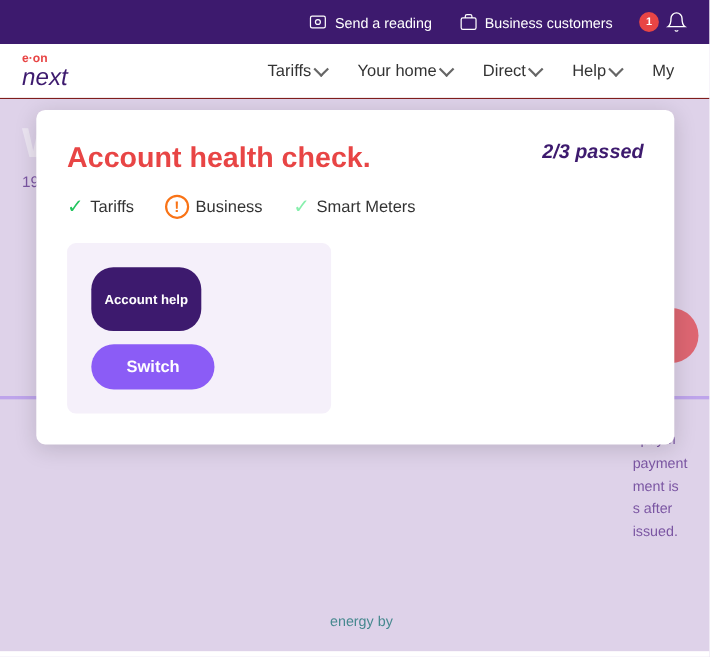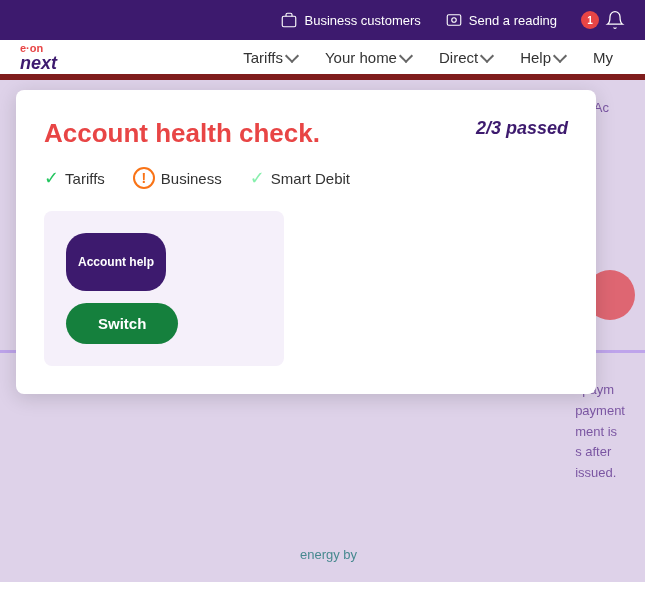--- a/index.html
+++ b/index.html
@@ -45,39 +45,39 @@
       font-size: 10px;
       display: flex;
       align-items: center;
       justify-content: center;
       font-weight: bold;
     }
 
     
     .main-nav {
       background: white;
-      height: 40px;
+      height: 50px;
       display: flex;
       align-items: center;
       padding: 0 20px;
-      border-bottom: 6px solid #7f1d1d;
+      border-bottom: 1px solid #7f1d1d;
     }
     .logo {
       margin-right: auto;
     }
     .logo-text {
       font-size: 11px;
       color: #e84545;
       font-weight: bold;
       line-height: 1;
     }
     .logo-next {
-      font-size: 18px;
+      font-size: 22px;
       color: #3d1a6e;
-      font-weight: 700;
+      font-weight: 400;
       font-style: italic;
       line-height: 1;
     }
     .nav-items {
       display: flex;
       align-items: center;
       gap: 4px;
     }
     .nav-item {
       display: flex;
@@ -174,21 +174,21 @@
       left: 0;
       right: 0;
       bottom: 0;
       background: rgba(200,180,220,0.3);
     }
 
     
     .modal {
       position: absolute;
       top: 10px;
-      left: 16px;
+      left: 33px;
       width: 580px;
       background: white;
       border-radius: 8px;
       padding: 28px;
       box-shadow: 0 4px 20px rgba(0,0,0,0.15);
     }
     .modal-header {
       display: flex;
       justify-content: space-between;
       align-items: flex-start;
@@ -265,47 +265,47 @@
       margin-bottom: 10px;
       line-height: 1.3;
     }
     .card-desc {
       font-size: 13px;
       color: #555;
       line-height: 1.5;
       margin-bottom: 20px;
     }
     .switch-btn {
-      background: #15803d;
+      background: #8b5cf6;
       color: white;
       border: none;
       border-radius: 25px;
       padding: 12px 32px;
       font-size: 15px;
       font-weight: bold;
       cursor: pointer;
     }
   </style>
 </head>
 <body>
 
 <div class="utility-bar">
+  <div class="utility-item">
+    <svg class="utility-icon" viewBox="0 0 24 24">
+      <rect x="3" y="5" width="18" height="14" rx="2" stroke="white" stroke-width="1.5" fill="none"></rect>
+      <circle cx="12" cy="12" r="3" stroke="white" stroke-width="1.5" fill="none"></circle>
+    </svg>
+    <span>Send a reading</span>
+  </div>
   <div class="utility-item">
     <svg class="utility-icon" viewBox="0 0 24 24">
       <rect x="3" y="7" width="18" height="14" rx="2" stroke="white" stroke-width="1.5" fill="none"></rect>
       <path d="M8 7V5a2 2 0 012-2h4a2 2 0 012 2v2" stroke="white" stroke-width="1.5" fill="none"></path>
     </svg>
     <span>Business customers</span>
-  </div>
-  <div class="utility-item">
-    <svg class="utility-icon" viewBox="0 0 24 24">
-      <rect x="3" y="5" width="18" height="14" rx="2" stroke="white" stroke-width="1.5" fill="none"></rect>
-      <circle cx="12" cy="12" r="3" stroke="white" stroke-width="1.5" fill="none"></circle>
-    </svg>
-    <span>Send a reading</span>
   </div>
   <div class="utility-item">
     <div class="notification-badge">
       <span>1</span>
     </div>
     <svg class="utility-icon" viewBox="0 0 24 24" style="width:20px;height:20px;">
       <path d="M18 8a6 6 0 00-12 0c0 7-3 9-3 9h18s-3-2-3-9" stroke="white" stroke-width="1.5" fill="none"></path>
       <path d="M13.73 21a2 2 0 01-3.46 0" stroke="white" stroke-width="1.5" fill="none"></path>
     </svg>
   </div>
@@ -366,21 +366,21 @@
       <div class="health-item">
         <span class="check-green">✓</span>
         <span>Tariffs</span>
       </div>
       <div class="health-item">
         <div class="warn-orange">!</div>
         <span>Business</span>
       </div>
       <div class="health-item">
         <span class="check-light-green">✓</span>
-        <span>Smart Debit</span>
+        <span>Smart Meters</span>
       </div>
     </div>
 
     <div class="card">
       <div class="card-tag">Account help</div>
       <button class="switch-btn">Switch</button>
     </div>
   </div>
 </div>
 

